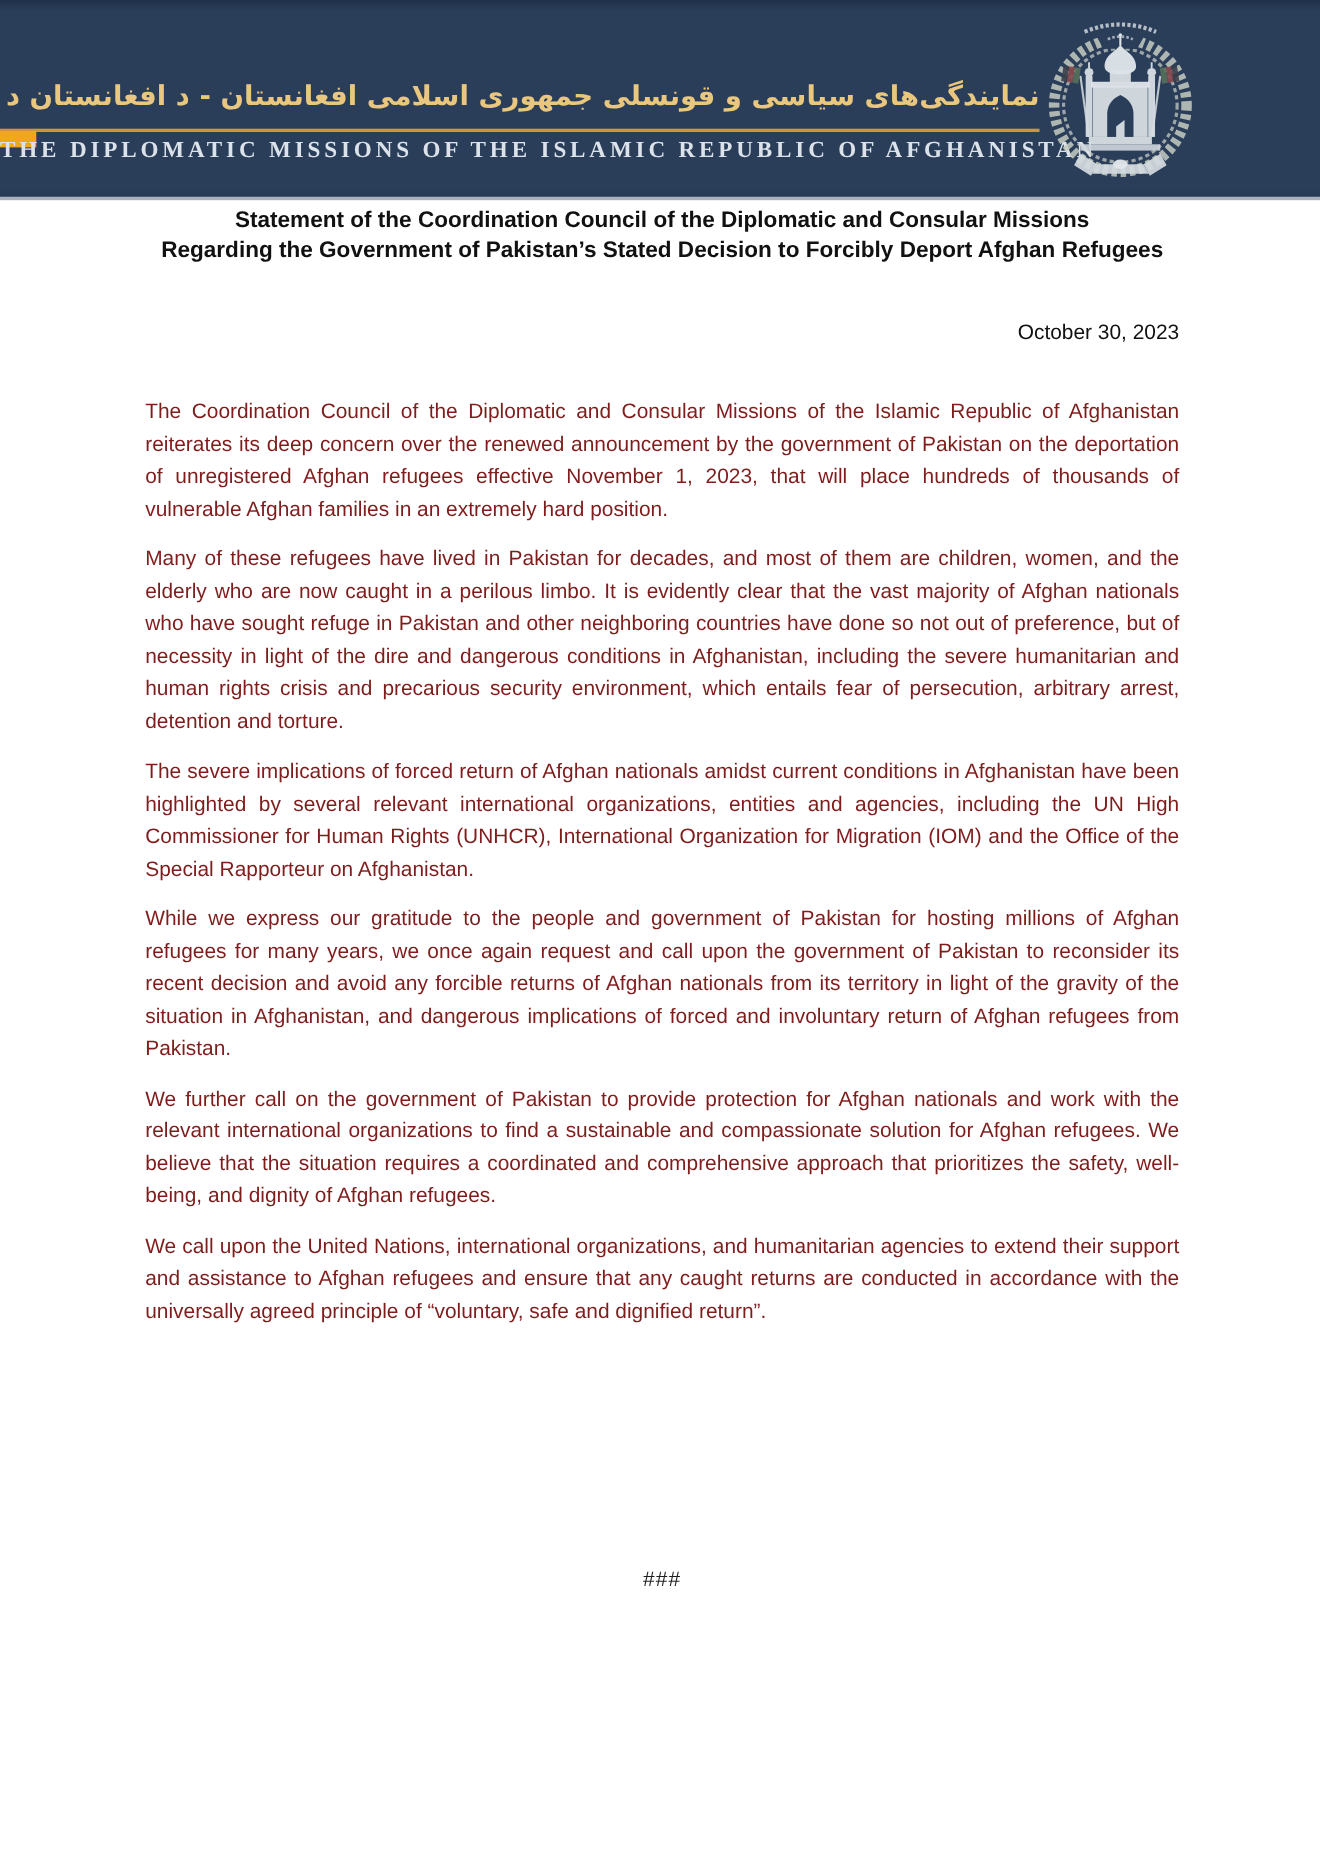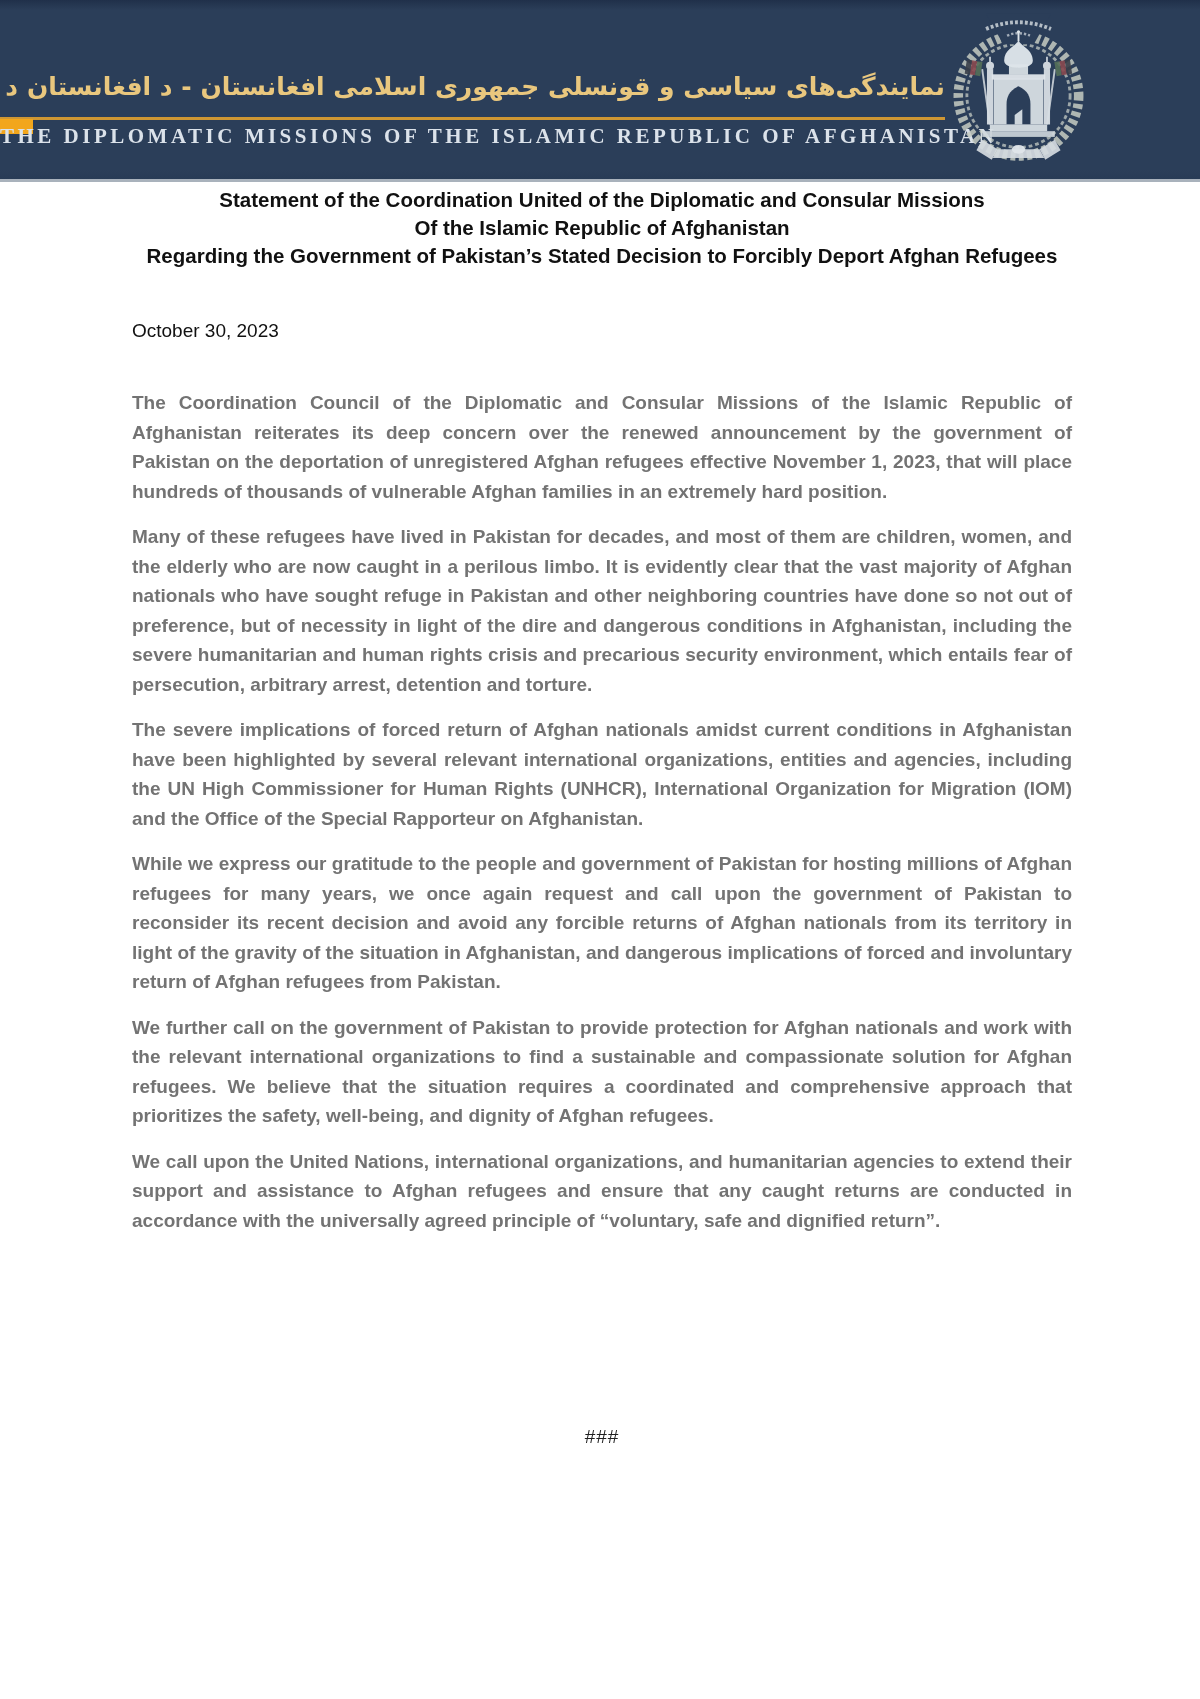--- a/index.html
+++ b/index.html
@@ -51,30 +51,29 @@
   
   .doc{
     position:absolute;top:186px;left:132px;width:940px;
   }
   .doc-title{
     text-align:center;font-weight:bold;
     font-size:20.5px;line-height:28px;
     color:#111;
   }
   .doc-date{
-    text-align:left;font-size:19px;line-height:29px;
+    text-align:right;font-size:19px;line-height:29px;
     margin-top:46px;color:#111;
   }
   .doc-body{margin-top:43px;}
   .doc-body p{
     margin:0 0 16px 0;
     font-size:19px;line-height:29.5px;
     text-align:justify;
-    color:#737373;
-    font-weight:bold;
+    color:#7f1d1d;
   }
   .end-mark{
     position:absolute;top:1426px;left:132px;width:940px;
     text-align:center;font-size:19px;color:#1f1f1f;
     letter-spacing:1px;
   }
 </style>
 </head>
 <body>
 
@@ -143,22 +142,21 @@
         <path d="M 128,140 l -16,10 6,11 16,-10 z"></path>
         <path d="M 68,150 h 44 l 5,9 H 63 z"></path>
       </g>
       <ellipse cx="90" cy="150" rx="7" ry="4.5" fill="#e0e6ea" opacity="0.95"></ellipse>
     </svg>
   </div>
 
   <div class="doc">
 
     <div class="doc-title">
-      <div>Statement of the Coordination United of the Diplomatic and Consular Missions</div>
-      <div>Of the Islamic Republic of Afghanistan</div>
+      <div>Statement of the Coordination Council of the Diplomatic and Consular Missions</div>
       <div>Regarding the Government of Pakistan’s Stated Decision to Forcibly Deport Afghan Refugees</div>
     </div>
 
     <div class="doc-date">October 30, 2023</div>
 
     <div class="doc-body">
       <p>The Coordination Council of the Diplomatic and Consular Missions of the Islamic Republic of Afghanistan reiterates its deep concern over the renewed announcement by the government of Pakistan on the deportation of unregistered Afghan refugees effective November 1, 2023, that will place hundreds of thousands of vulnerable Afghan families in an extremely hard position.</p>
       <p>Many of these refugees have lived in Pakistan for decades, and most of them are children, women, and the elderly who are now caught in a perilous limbo. It is evidently clear that the vast majority of Afghan nationals who have sought refuge in Pakistan and other neighboring countries have done so not out of preference, but of necessity in light of the dire and dangerous conditions in Afghanistan, including the severe humanitarian and human rights crisis and precarious security environment, which entails fear of persecution, arbitrary arrest, detention and torture.</p>
       <p>The severe implications of forced return of Afghan nationals amidst current conditions in Afghanistan have been highlighted by several relevant international organizations, entities and agencies, including the UN High Commissioner for Human Rights (UNHCR), International Organization for Migration (IOM) and the Office of the Special Rapporteur on Afghanistan.</p>
       <p>While we express our gratitude to the people and government of Pakistan for hosting millions of Afghan refugees for many years, we once again request and call upon the government of Pakistan to reconsider its recent decision and avoid any forcible returns of Afghan nationals from its territory in light of the gravity of the situation in Afghanistan, and dangerous implications of forced and involuntary return of Afghan refugees from Pakistan.</p>

